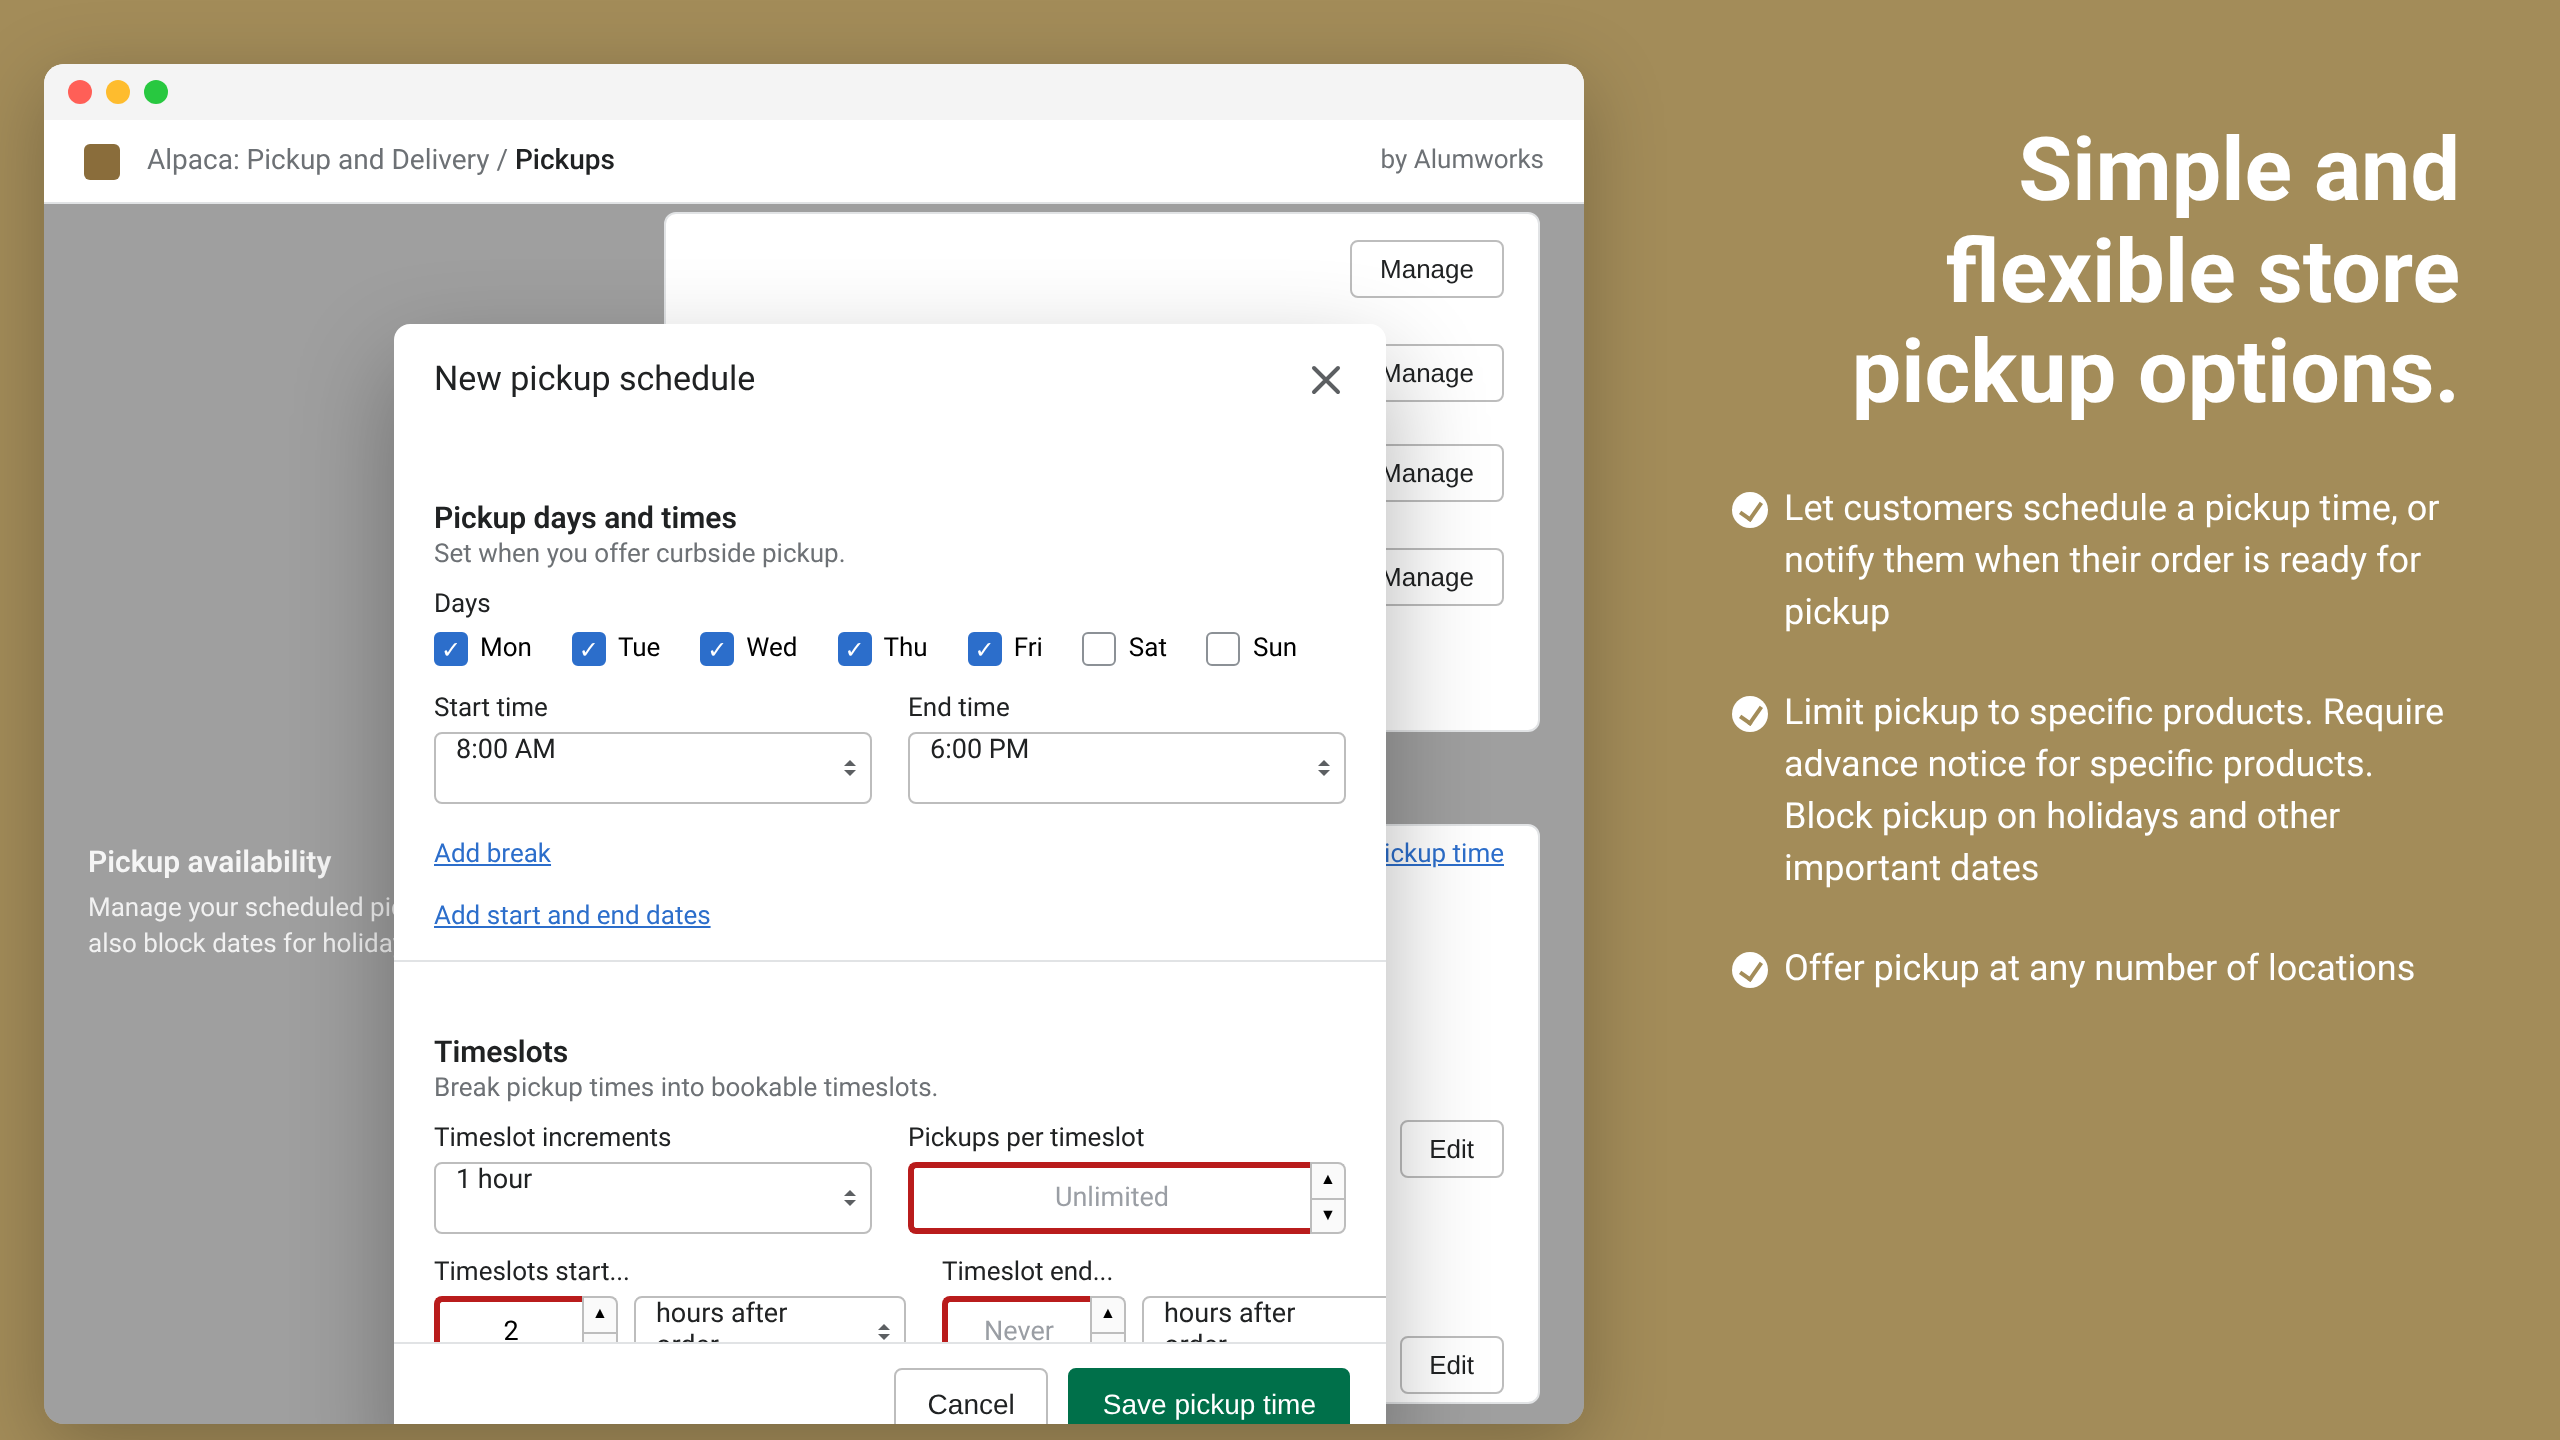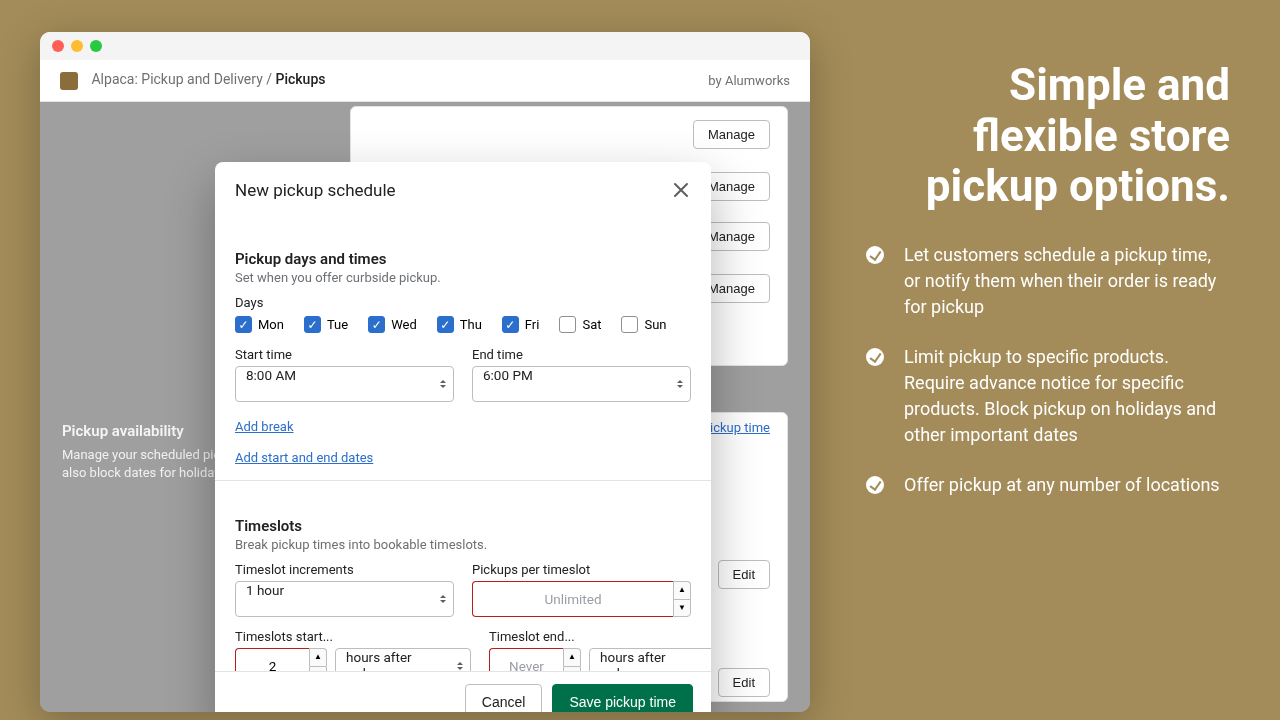--- a/index.html
+++ b/index.html
@@ -2,21 +2,21 @@
 <html><head>
 <meta charset="utf-8">
 <style>
   * { box-sizing: border-box; margin: 0; padding: 0; }
   body {
     font-family: -apple-system, BlinkMacSystemFont, "Segoe UI", Roboto, sans-serif;
     width: 1280px; height: 720px; overflow: hidden;
     background: #a38c59;
     display: flex;
   }
-  .left-panel { width: 840px; height: 642px; position: relative; padding: 32px 40px; }
+  .left-panel { width: 840px; height: 642px; position: relative; padding: 32px 22px; }
   .window {
     width: 770px; height: 680px; background: #f5f5f5; border-radius: 10px;
     overflow: hidden; box-shadow: 0 10px 40px rgba(0,0,0,.25);
     position: relative;
   }
   .titlebar { height: 28px; background: #f4f4f4; display:flex; align-items:center; padding:0 12px; gap:7px;}
   .dot { width:12px; height:12px; border-radius:50%; }
   .dot.red{background:#ff5f57;} .dot.yellow{background:#febc2e;} .dot.green{background:#28c840;}
   .appbar {
     height: 42px; background:#fff; border-bottom:1px solid #e1e3e5;
@@ -79,41 +79,41 @@
   }
   .select::after {
     content:""; position:absolute; right:8px; top:50%; transform:translateY(-50%);
     width:0;height:0;border-left:4px solid transparent;border-right:4px solid transparent;
   }
   .select .caret { position:absolute; right:7px; top:50%; transform:translateY(-50%); display:flex; flex-direction:column; gap:2px;}
   .caret i{width:0;height:0;border-left:3.5px solid transparent;border-right:3.5px solid transparent;}
   .caret i.up{border-bottom:3.5px solid #5c5f62;}
   .caret i.down{border-top:3.5px solid #5c5f62;}
   .num {
-    flex:1; height:36px; border:1px solid #b91c1c; border-radius:4px;
+    flex:1; height:36px; border:3px solid #b91c1c; border-radius:4px;
     text-align:center; font-size:13.5px; background:#fff; display:flex; align-items:center; justify-content:center;
     position:relative;
   }
   .spin { width:18px; display:flex; flex-direction:column; }
   .spin button{flex:1;border:1px solid #bdbdbd;background:#fafafa;font-size:8px;cursor:pointer;line-height:1;}
   .spin button:first-child{border-radius:0 4px 0 0;border-bottom:none;}
   .spin button:last-child{border-radius:0 0 4px 0;}
   .num.placeholder { color:#9a9ea4; }
   .timeslot-unit { width:136px; margin-left:8px;}
   .modal-footer {
     border-top:1px solid #e1e3e5; padding:12px 18px; display:flex; justify-content:flex-end; gap:10px;
   }
   .btn { height:36px; border-radius:4px; font-size:14px; padding:0 16px; cursor:pointer; }
   .btn-secondary { background:#fff; border:1px solid #bdbdbd; color:#202223;}
   .btn-primary { background:#00704a; border:1px solid #00704a; color:#fff; }
 
   .right-panel { flex:1; padding: 60px 50px 40px 26px; color:#fff; }
   .rp-heading { font-size:44px; font-weight:700; line-height:1.15; margin-bottom:30px;text-align:right; }
   .rp-list { list-style:none; }
-  .rp-list li { display:flex; gap:20px; font-size:18px; line-height:1.45; margin-bottom:24px;}
+  .rp-list li { display:flex; gap:8px; font-size:18px; line-height:1.45; margin-bottom:24px;}
   .rp-bullet {
     width:18px;height:18px;border-radius:50%;background:#fff;flex:0 0 18px;margin-top:4px;
     position:relative;
   }
   .rp-bullet::after{content:"";position:absolute;left:6px;top:3px;width:5px;height:9px;border:solid #a38c59;border-width:0 2px 2px 0;transform:rotate(35deg);}
   .truncated-alert {
     margin-top:12px; border:1px solid #9cd3c5; background:#f0fbf7; border-radius:6px;
     height:14px;
   }
   .bg-rowtext { position:absolute; color:#6d7175; font-size:13px; left:330px;}

